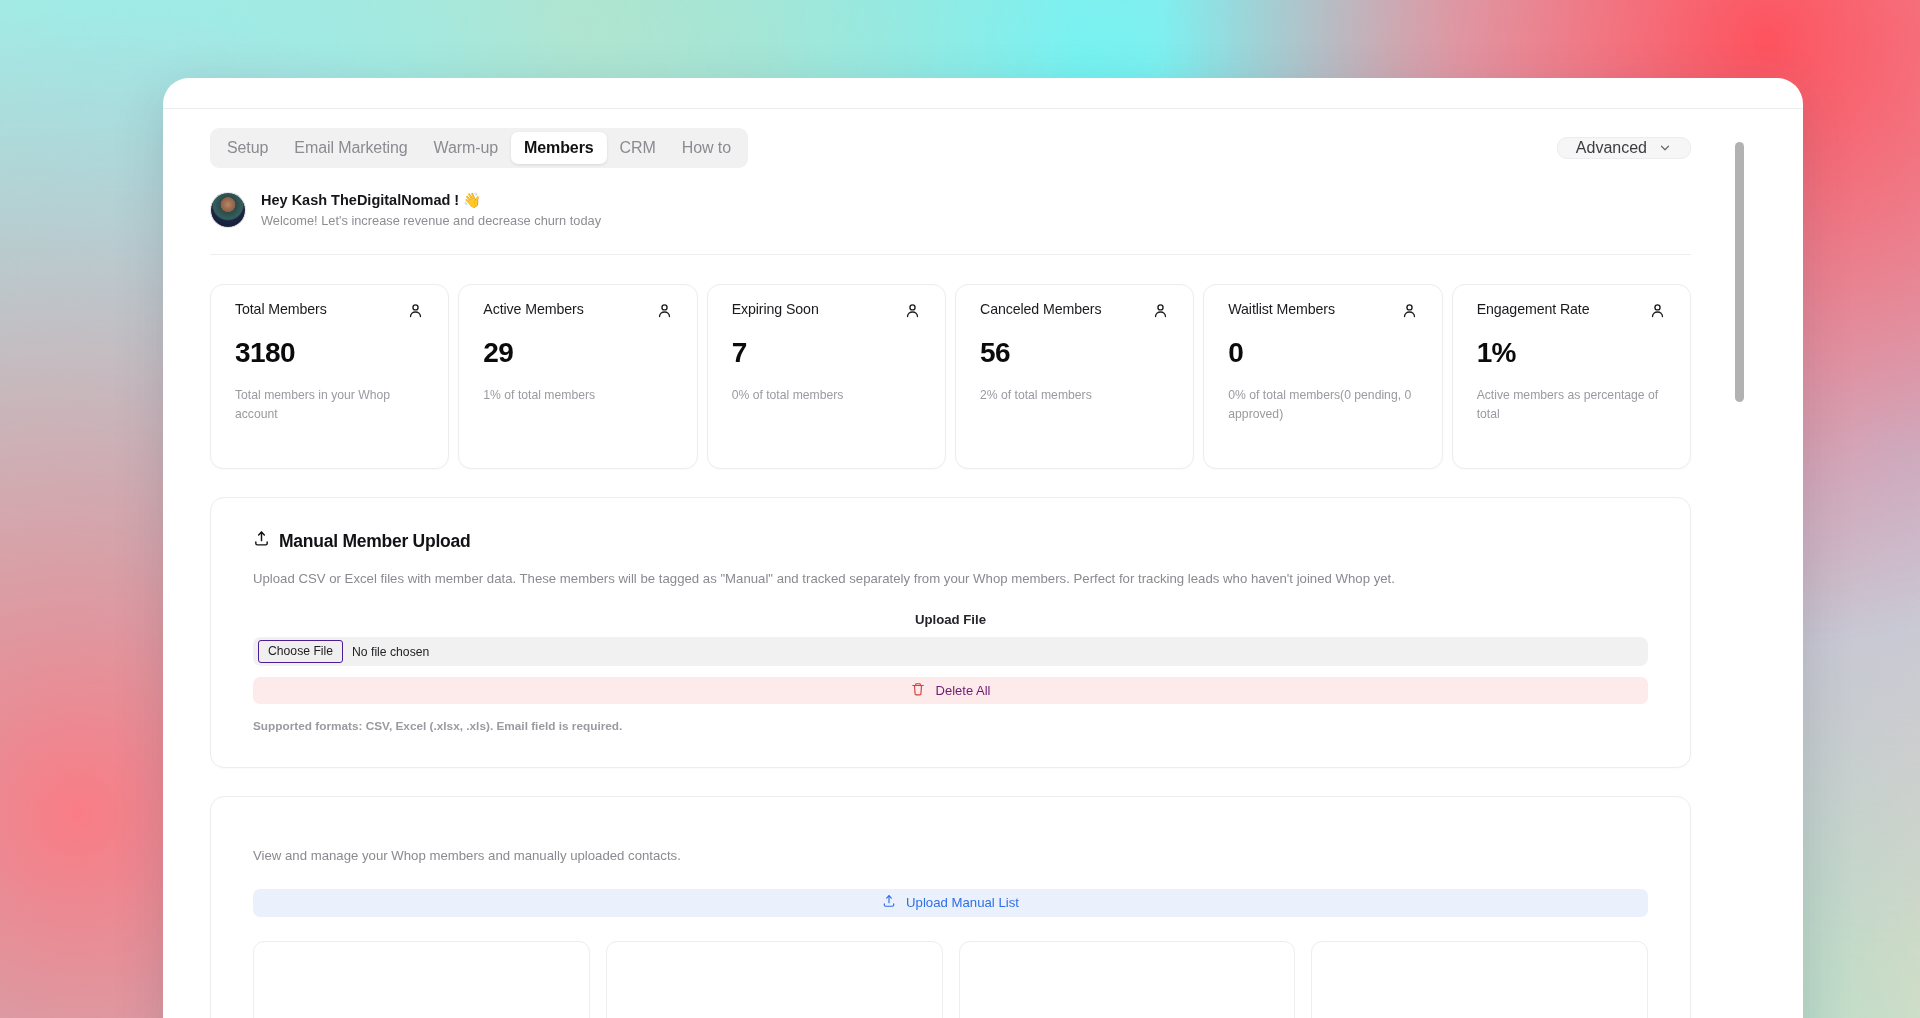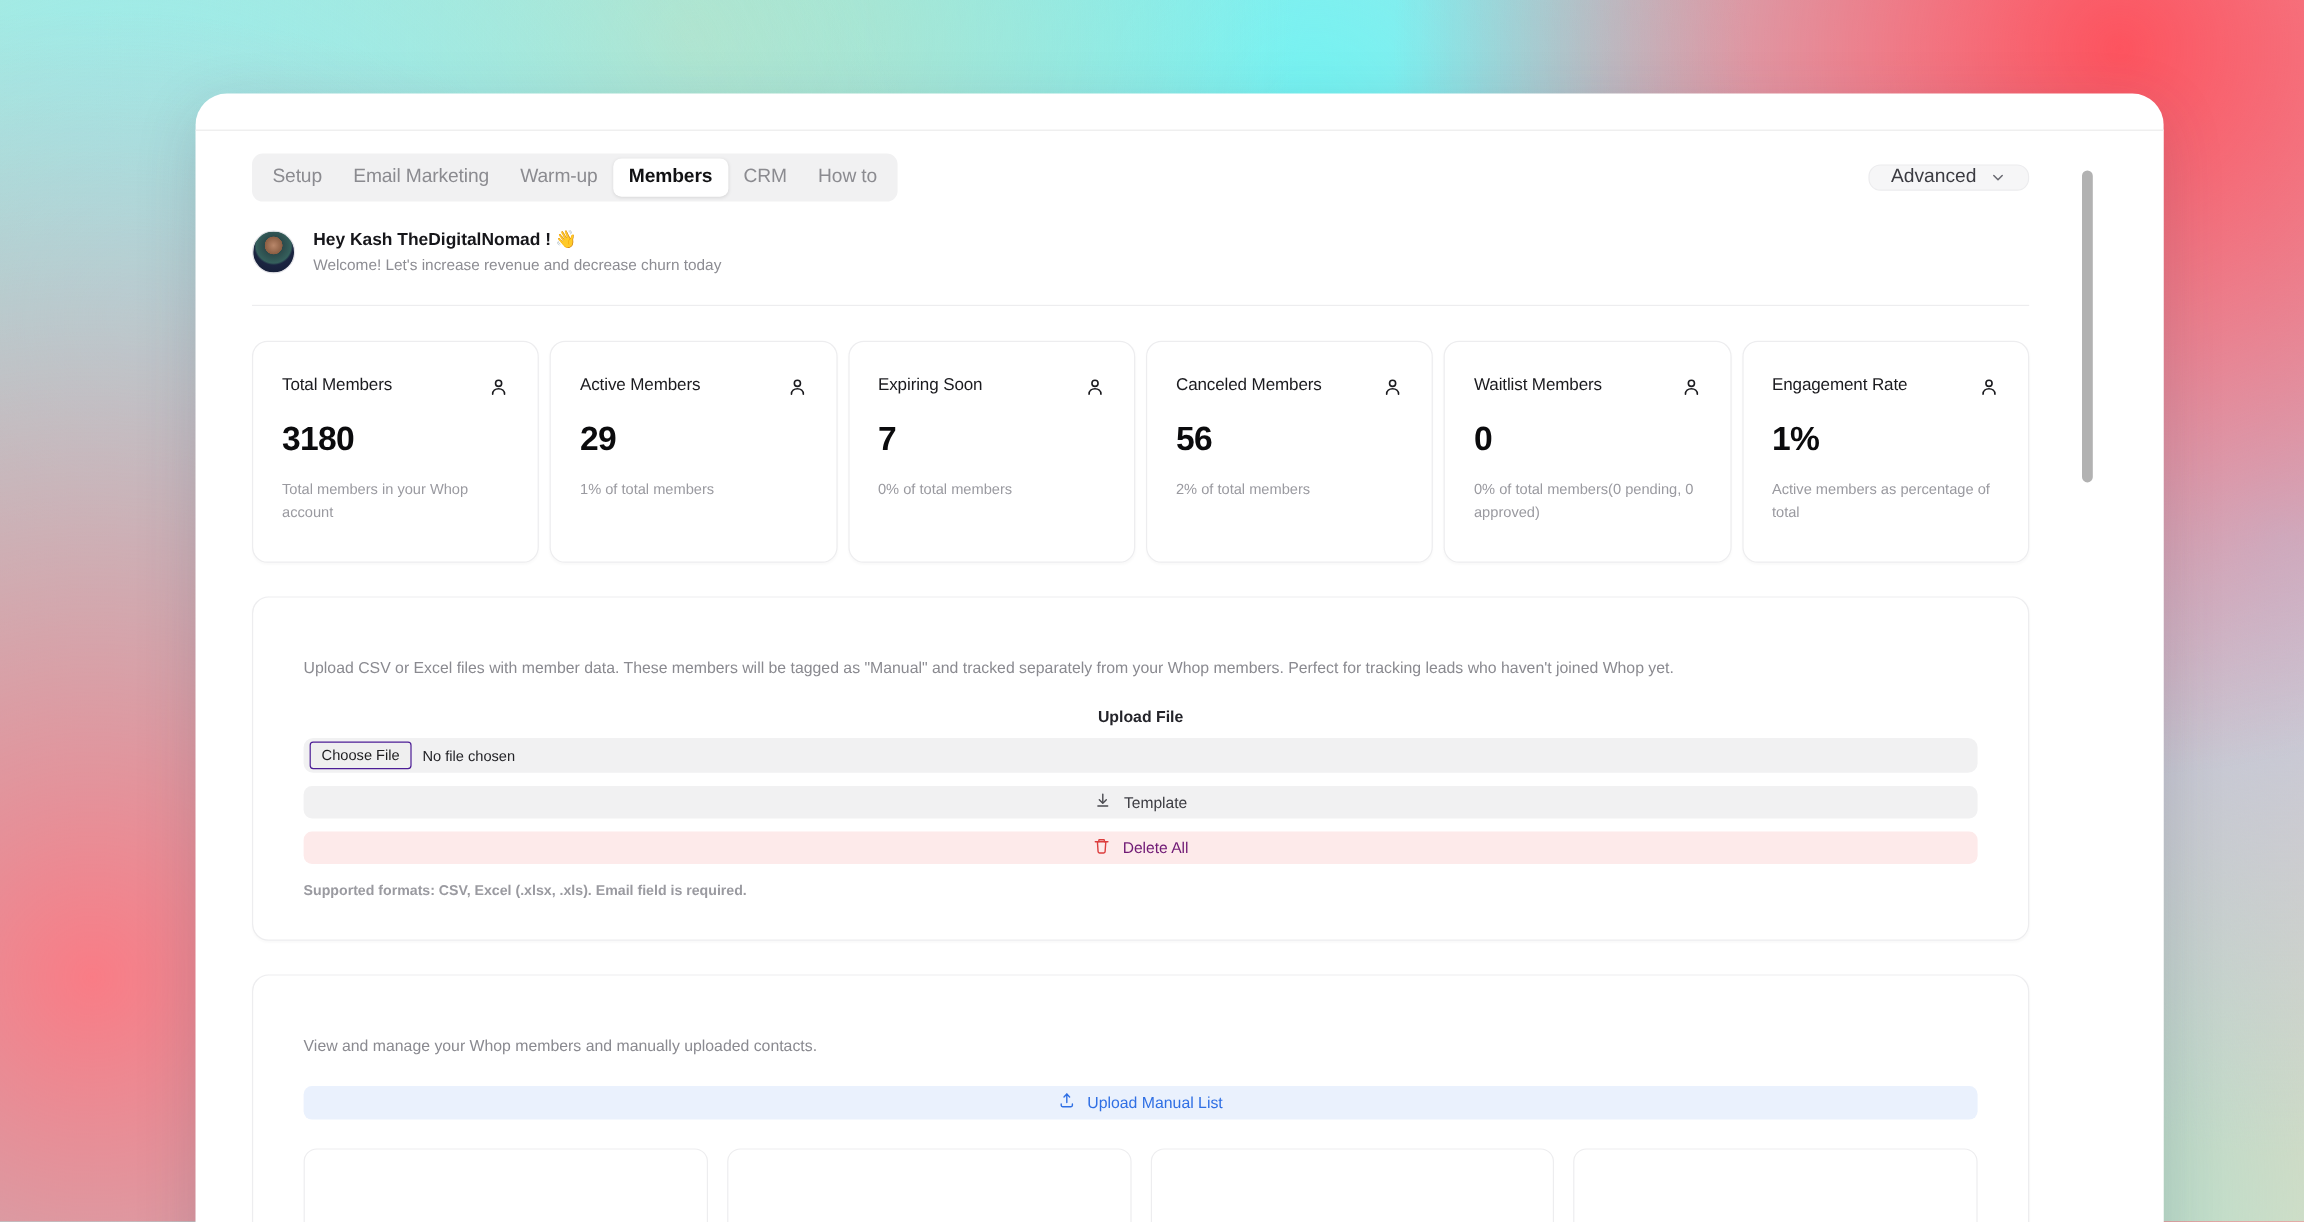--- a/index.html
+++ b/index.html
@@ -139,21 +139,21 @@
     display: flex;
     gap: 9px;
     padding: 29px 47px 0 47px;
   }
   .stat-card {
     flex: 1 1 0;
     min-width: 0;
     background: #fff;
     border: 1px solid #ededef;
     border-radius: 13px;
-    padding: 28px 24px 26px 24px;
+    padding: 16px 24px 26px 24px;
     min-height: 185px;
     box-shadow: 0 1px 2px rgba(16,16,20,0.025);
   }
   .stat-head {
     display: flex;
     align-items: flex-start;
     justify-content: space-between;
     gap: 8px;
   }
   .stat-label {
@@ -381,40 +381,40 @@
                   <circle cx="12" cy="7.6" r="3.6"></circle>
                   <path d="M5 20.5c0-4 3.2-6.4 7-6.4s7 2.4 7 6.4"></path>
                 </svg></span>
             </div>
             <div class="stat-value">1%</div>
             <div class="stat-sub">Active members as percentage of total</div>
           </div>
         </div>
 
       <div class="panel">
+        <div class="panel-title">
+          <span>
+            <svg viewBox="0 0 24 24" fill="none" stroke="#121216" stroke-width="2" stroke-linecap="round" stroke-linejoin="round">
+              <path d="M4 17v2a2 2 0 0 0 2 2h12a2 2 0 0 0 2-2v-2"></path>
+              <polyline points="8 7 12 3 16 7"></polyline>
+                <line x1="12" y1="3" x2="12" y2="15"></line>
+            </svg>
+          </span>
+          <span>Manual Member Upload</span>
+        </div>
 
         <div class="panel-desc">Upload CSV or Excel files with member data. These members will be tagged as "Manual" and tracked separately from your Whop members. Perfect for tracking leads who haven't joined Whop yet.</div>
 
         <div class="field-label">Upload File</div>
 
         <div class="filebox">
           <span class="choose-btn">Choose File</span>
           <span class="nofile">No file chosen</span>
         </div>
 
-        <div class="wide-btn btn-template">
-          <span>
-            <svg viewBox="0 0 24 24" fill="none" stroke="#4a4a50" stroke-width="2" stroke-linecap="round" stroke-linejoin="round">
-              <line x1="12" y1="3" x2="12" y2="15"></line>
-                <polyline points="7 11 12 16 17 11"></polyline>
-              <line x1="5" y1="20" x2="19" y2="20"></line>
-            </svg>
-          </span>
-          <span>Template</span>
-        </div>
 
         <div class="wide-btn btn-delete">
           <span>
             <svg viewBox="0 0 24 24" fill="none" stroke="#dc3d3d" stroke-width="2" stroke-linecap="round" stroke-linejoin="round">
               <polyline points="3 6 21 6"></polyline>
               <path d="M8 6V4a1 1 0 0 1 1-1h6a1 1 0 0 1 1 1v2"></path>
               <path d="M6 6l1 14a2 2 0 0 0 2 2h6a2 2 0 0 0 2-2l1-14"></path>
             </svg>
           </span>
           <span>Delete All</span>

